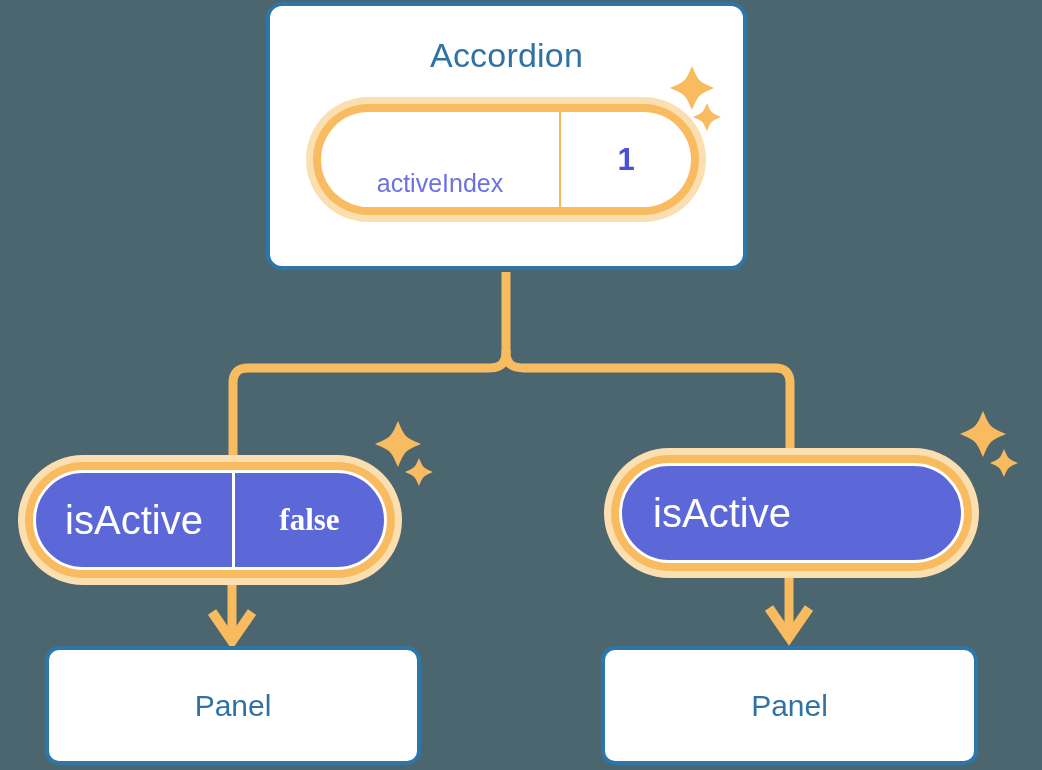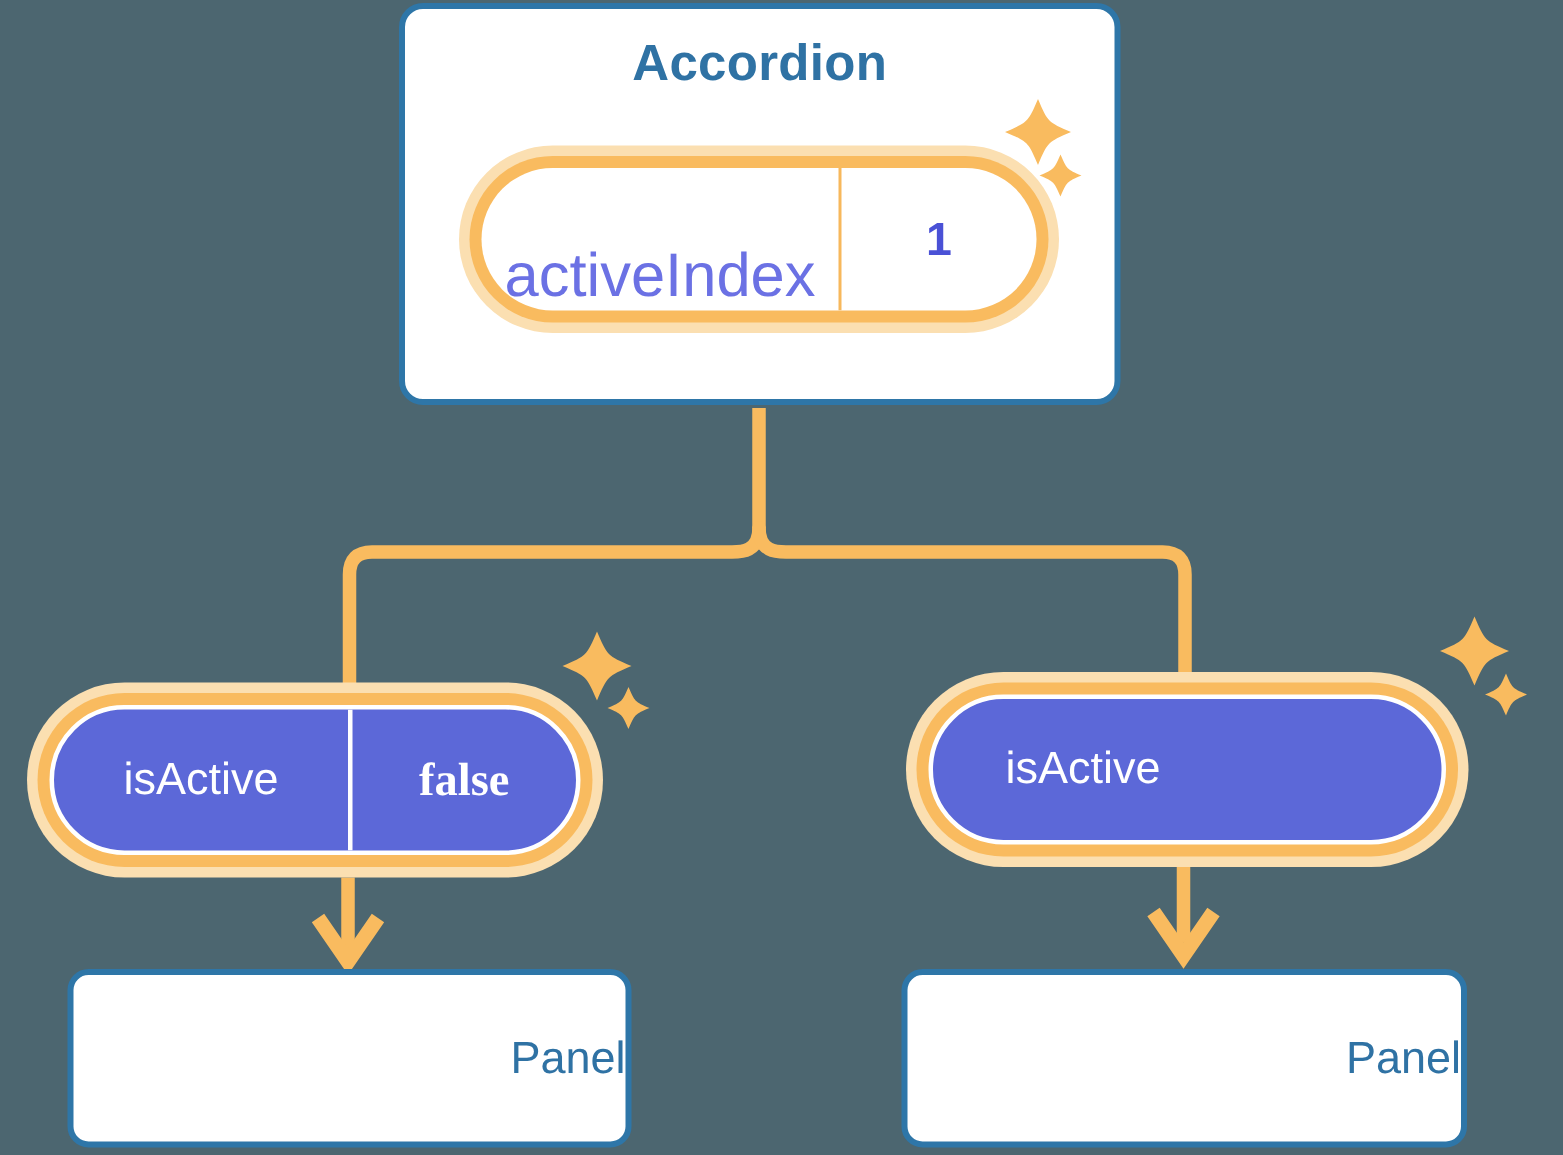--- a/index.html
+++ b/index.html
@@ -42,34 +42,33 @@
     border-radius: 16px;
   }
   .card-title {
     text-align: center;
     color: #2f72a4;
     font-size: 34px;
     font-weight: 400;
     letter-spacing: 0.2px;
   }
   #root-card .card-title {
-    margin-top: 17px;
-    font-weight: bold;
+    margin-top: 30px;
   }
 
   
   .panel-card {
     position: absolute;
     box-sizing: border-box;
     background: #ffffff;
     border: 4px solid #2e76a8;
     border-radius: 14px;
     display: flex;
     align-items: center;
-    justify-content: flex-end;
+    justify-content: center;
   }
   #panel-left  { left: 45px;  top: 646px; width: 376px; height: 119px; }
   #panel-right { left: 601px; top: 646px; width: 377px; height: 119px; }
   .panel-label {
     color: #2f72a4;
     font-size: 30px;
     font-weight: 400;
   }
 
   
@@ -102,31 +101,31 @@
   }
   .pill-key, .pill-val {
     display: flex;
     align-items: center;
     justify-content: center;
     white-space: nowrap;
   }
 
   
   .pill--light .pill-body { background: #ffffff; }
-  .pill--light .pill-key  { color: #6b71e4; font-size: 41px; font-weight: 400; margin-top: 48px; }
+  .pill--light .pill-key  { color: #6b71e4; font-size: 25px; font-weight: 400; margin-top: 48px; }
   .pill--light .pill-val  { color: #4a51d6; font-size: 31px; font-weight: 700; }
   .pill--light .pill-val  { border-left: 2px solid #f5b košt; }
   .pill--light .pill-val  { border-left: 2px solid #f7b85c; }
 
   
   .pill--solid .pill-body {
     background: #5c68d8;
     border: 3px solid #ffffff;
   }
-  .pill--solid .pill-key { color: #ffffff; font-size: 30px; font-weight: 400; }
+  .pill--solid .pill-key { color: #ffffff; font-size: 40px; font-weight: 400; }
   .pill--solid .pill-val { color: #ffffff; font-size: 31px; font-weight: 700;
                            border-left: 3px solid #ffffff; font-family: Liberation Serif, serif; }
 
   
   #pill-root  { left: 306px; top: 97px;  width: 400px; height: 125px; }
   #pill-root .pill-key { flex: 0 0 238px; }
   #pill-root .pill-val { flex: 1 1 auto; }
 
   #pill-left  { left: 18px;  top: 455px; width: 384px; height: 130px; }
   #pill-left .pill-key { flex: 0 0 196px; }

